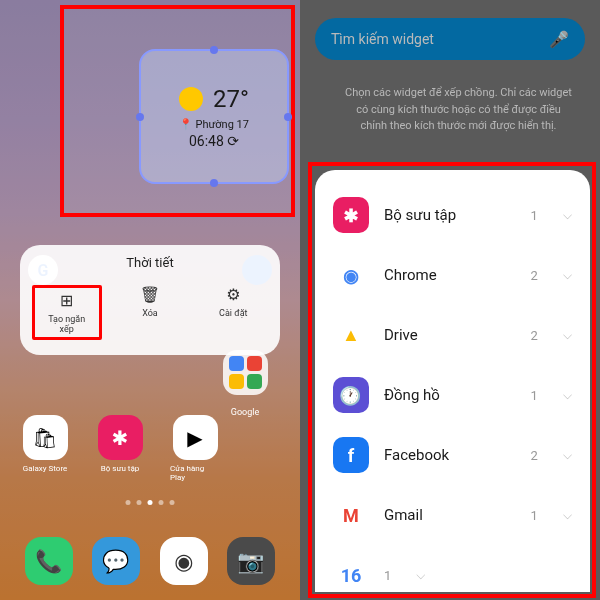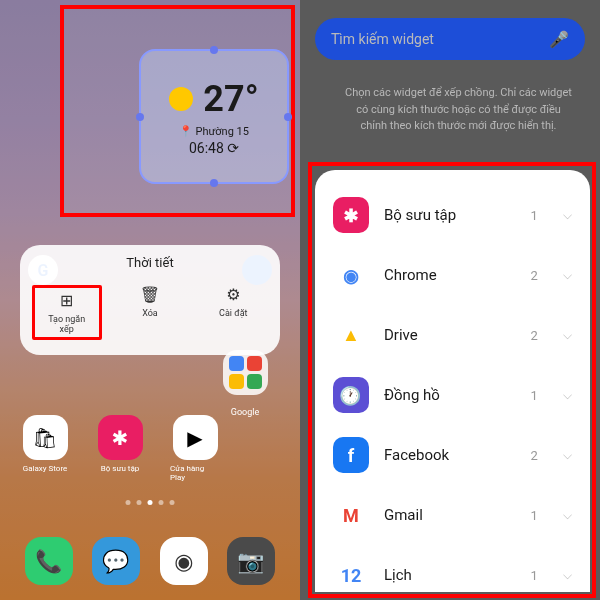--- a/index.html
+++ b/index.html
@@ -8,21 +8,21 @@
 .left-overlay{position:absolute;inset:0;background:rgba(0,0,0,0.25)}
 .widget-highlight{position:absolute;left:60px;top:5px;width:235px;height:212px;border:4px solid #ff0000;background:rgba(255,255,255,0.05)}
 .widget-box{position:absolute;left:75px;top:40px;width:150px;height:135px;background:rgba(200,220,255,0.4);border:2px solid #8899ff;border-radius:16px;display:flex;flex-direction:column;align-items:center;justify-content:center;padding:10px}
 .widget-handle{position:absolute;width:8px;height:8px;background:#6677ee;border-radius:50%}
 .wh-t{top:-5px;left:50%;transform:translateX(-50%)}
 .wh-b{bottom:-5px;left:50%;transform:translateX(-50%)}
 .wh-l{left:-5px;top:50%;transform:translateY(-50%)}
 .wh-r{right:-5px;top:50%;transform:translateY(-50%)}
 .weather-row{display:flex;align-items:center;gap:10px;margin-bottom:5px}
 .sun-icon{width:24px;height:24px;background:#ffc800;border-radius:50%;position:relative}
-.temp{font-size:36px;color:#1a1a1a;font-weight:700}
+.temp{font-size:24px;color:#1a1a1a;font-weight:400}
 .location{font-size:11px;color:#1a1a1a;margin-bottom:2px}
 .time{font-size:14px;color:#1a1a1a}
 .context-menu{position:absolute;left:20px;top:245px;width:260px;background:rgba(255,255,255,0.9);border-radius:20px;padding:10px 0}
 .menu-title{text-align:center;font-size:13px;color:#222;margin-bottom:10px;padding:0 20px}
 .menu-row{display:flex;justify-content:space-around;padding:5px}
 .menu-item{display:flex;flex-direction:column;align-items:center;gap:4px;width:70px}
 .menu-icon{font-size:16px;color:#333}
 .menu-label{font-size:9px;color:#333;text-align:center}
 .menu-item-highlight{border:3px solid #ff0000;padding:3px 8px;border-radius:2px}
 .google-btn{position:absolute;left:28px;top:255px;width:30px;height:30px;background:#fff;border-radius:50%;display:flex;align-items:center;justify-content:center;font-size:16px;font-weight:600}
@@ -34,21 +34,21 @@
 .app-icons-row{position:absolute;bottom:115px;left:20px;display:flex;gap:25px}
 .app-icon{width:50px;height:70px;display:flex;flex-direction:column;align-items:center}
 .app-circle{width:45px;height:45px;border-radius:14px;display:flex;align-items:center;justify-content:center;font-size:20px}
 .app-label{font-size:8px;color:#fff;margin-top:4px;text-align:left}
 .dots-row{position:absolute;bottom:95px;left:50%;transform:translateX(-50%);display:flex;gap:6px}
 .dot{width:5px;height:5px;background:rgba(255,255,255,0.5);border-radius:50%}
 .dot.active{background:#fff}
 .dock{position:absolute;bottom:15px;left:15px;right:15px;display:flex;justify-content:space-around}
 .dock-icon{width:48px;height:48px;border-radius:16px;display:flex;align-items:center;justify-content:center;font-size:22px;color:#fff}
 .right-screen{width:300px;height:600px;background:#5a5a5a;position:relative}
-.search-bar{position:absolute;top:18px;left:15px;right:15px;height:42px;background:#1d4ed8;border-radius:22px;display:flex;align-items:center;padding:12px 16px}
+.search-bar{position:absolute;top:18px;left:15px;right:15px;height:42px;background:#0369a1;border-radius:22px;display:flex;align-items:center;padding:12px 16px}
 .search-text{color:#bababa;font-size:14px;flex:1}
 .mic-icon{color:#bababa;font-size:16px}
 .help-text{position:absolute;top:85px;left:42px;right:25px;color:#b8b8b8;font-size:11px;line-height:1.5;text-align:center}
 .widget-list-highlight{position:absolute;left:8px;top:162px;right:4px;bottom:2px;border:4px solid #ff0000}
 .widget-panel{position:absolute;left:15px;top:170px;right:10px;bottom:8px;background:#fff;border-radius:20px 20px 0 0;padding:15px 0;overflow:hidden}
 .widget-item{display:flex;align-items:center;padding:12px 18px;gap:15px}
 .wi-icon{width:36px;height:36px;border-radius:10px;display:flex;align-items:center;justify-content:center;font-size:18px;flex-shrink:0}
 .wi-label{flex:1;font-size:15px;color:#1a1a1a}
 .wi-count{font-size:13px;color:#999;margin-right:10px}
 .wi-chevron{color:#bbb;font-size:12px}
@@ -62,21 +62,21 @@
   <div class="widget-highlight">
     <div class="widget-box">
       <div class="widget-handle wh-t"></div>
       <div class="widget-handle wh-b"></div>
       <div class="widget-handle wh-l"></div>
       <div class="widget-handle wh-r"></div>
       <div class="weather-row">
         <div class="sun-icon"></div>
         <div class="temp">27°</div>
       </div>
-      <div class="location">📍 Phường 15</div>
+      <div class="location">📍 Phường 17</div>
       <div class="time">06:48 ⟳</div>
     </div>
   </div>
 
   <div class="google-btn">
       <span style="color:#4285f4">G</span>
     </div>
   <div class="google-dot"></div>
 
   <div class="context-menu">
@@ -177,19 +177,18 @@
         <div class="wi-count">2</div>
         <div class="wi-chevron">⌵</div>
       </div>
       <div class="widget-item">
         <div class="wi-icon" style="background:#fff;color:#ea4335;font-weight:bold">M</div>
         <div class="wi-label">Gmail</div>
         <div class="wi-count">1</div>
         <div class="wi-chevron">⌵</div>
       </div>
       <div class="widget-item">
-        <div class="wi-icon" style="background:#fff;color:#4285f4;font-weight:bold">12</div>
-        <div class="wi-label">Lịch</div>
+        <div class="wi-icon" style="background:#fff;color:#4285f4;font-weight:bold">16</div>
         <div class="wi-count">1</div>
         <div class="wi-chevron">⌵</div>
       </div>
     </div>
 </div>
 
 </body></html>

